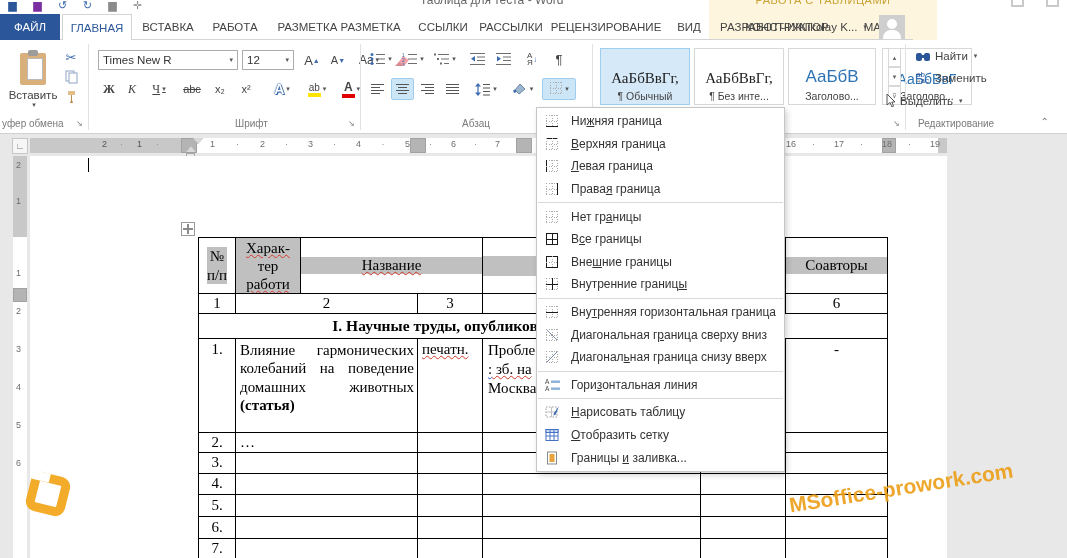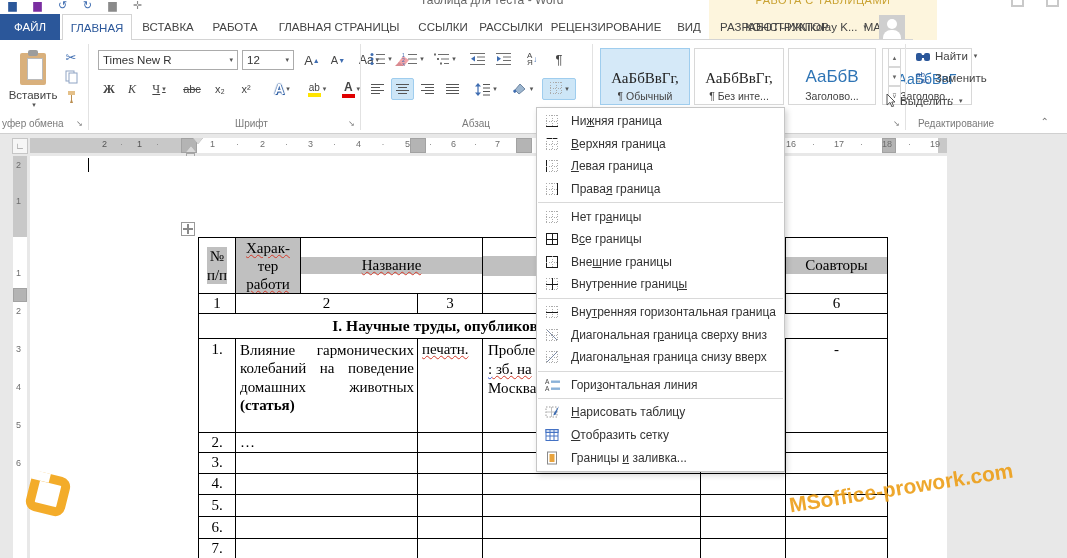--- a/index.html
+++ b/index.html
@@ -118,21 +118,21 @@
   </div>
 
   <div class="tabrow">
     <div class="ctx-bg-tabs"></div>
     <div class="underline"></div>
     <div id="tabsHost">
         <div class="tab file" style="left: 0px; width: 60px;">ФАЙЛ</div>
         <div class="tab active" style="left: 62px; width: 70px;">ГЛАВНАЯ</div>
         <div class="tab" style="left: 134px; width: 68px;">ВСТАВКА</div>
         <div class="tab" style="left: 204px; width: 62px;">РАБОТА</div>
-        <div class="tab" style="left: 268px; width: 142px;">ГЛАВНАЯ СТРАНИЦЫ</div>
+        <div class="tab" style="left: 268px; width: 142px;">РАЗМЕТКА РАЗМЕТКА</div>
         <div class="tab" style="left: 412px; width: 62px;">ССЫЛКИ</div>
         <div class="tab" style="left: 476px; width: 70px;">РАССЫЛКИ</div>
         <div class="tab" style="left: 548px; width: 116px;">РЕЦЕНЗИРОВАНИЕ</div>
         <div class="tab" style="left: 666px; width: 46px;">ВИД</div>
         <div class="tab" style="left: 714px; width: 94px;">РАЗРАБОТЧИК</div>
         <div class="tab" style="left: 732px; width: 110px; background: transparent;">КОНСТРУКТОР</div>
         <div class="tab" style="left: 848px; width: 70px; background: transparent;">МАКЕТ</div>
       </div>
     <div class="account">
       <span>Nikolay K...</span>

